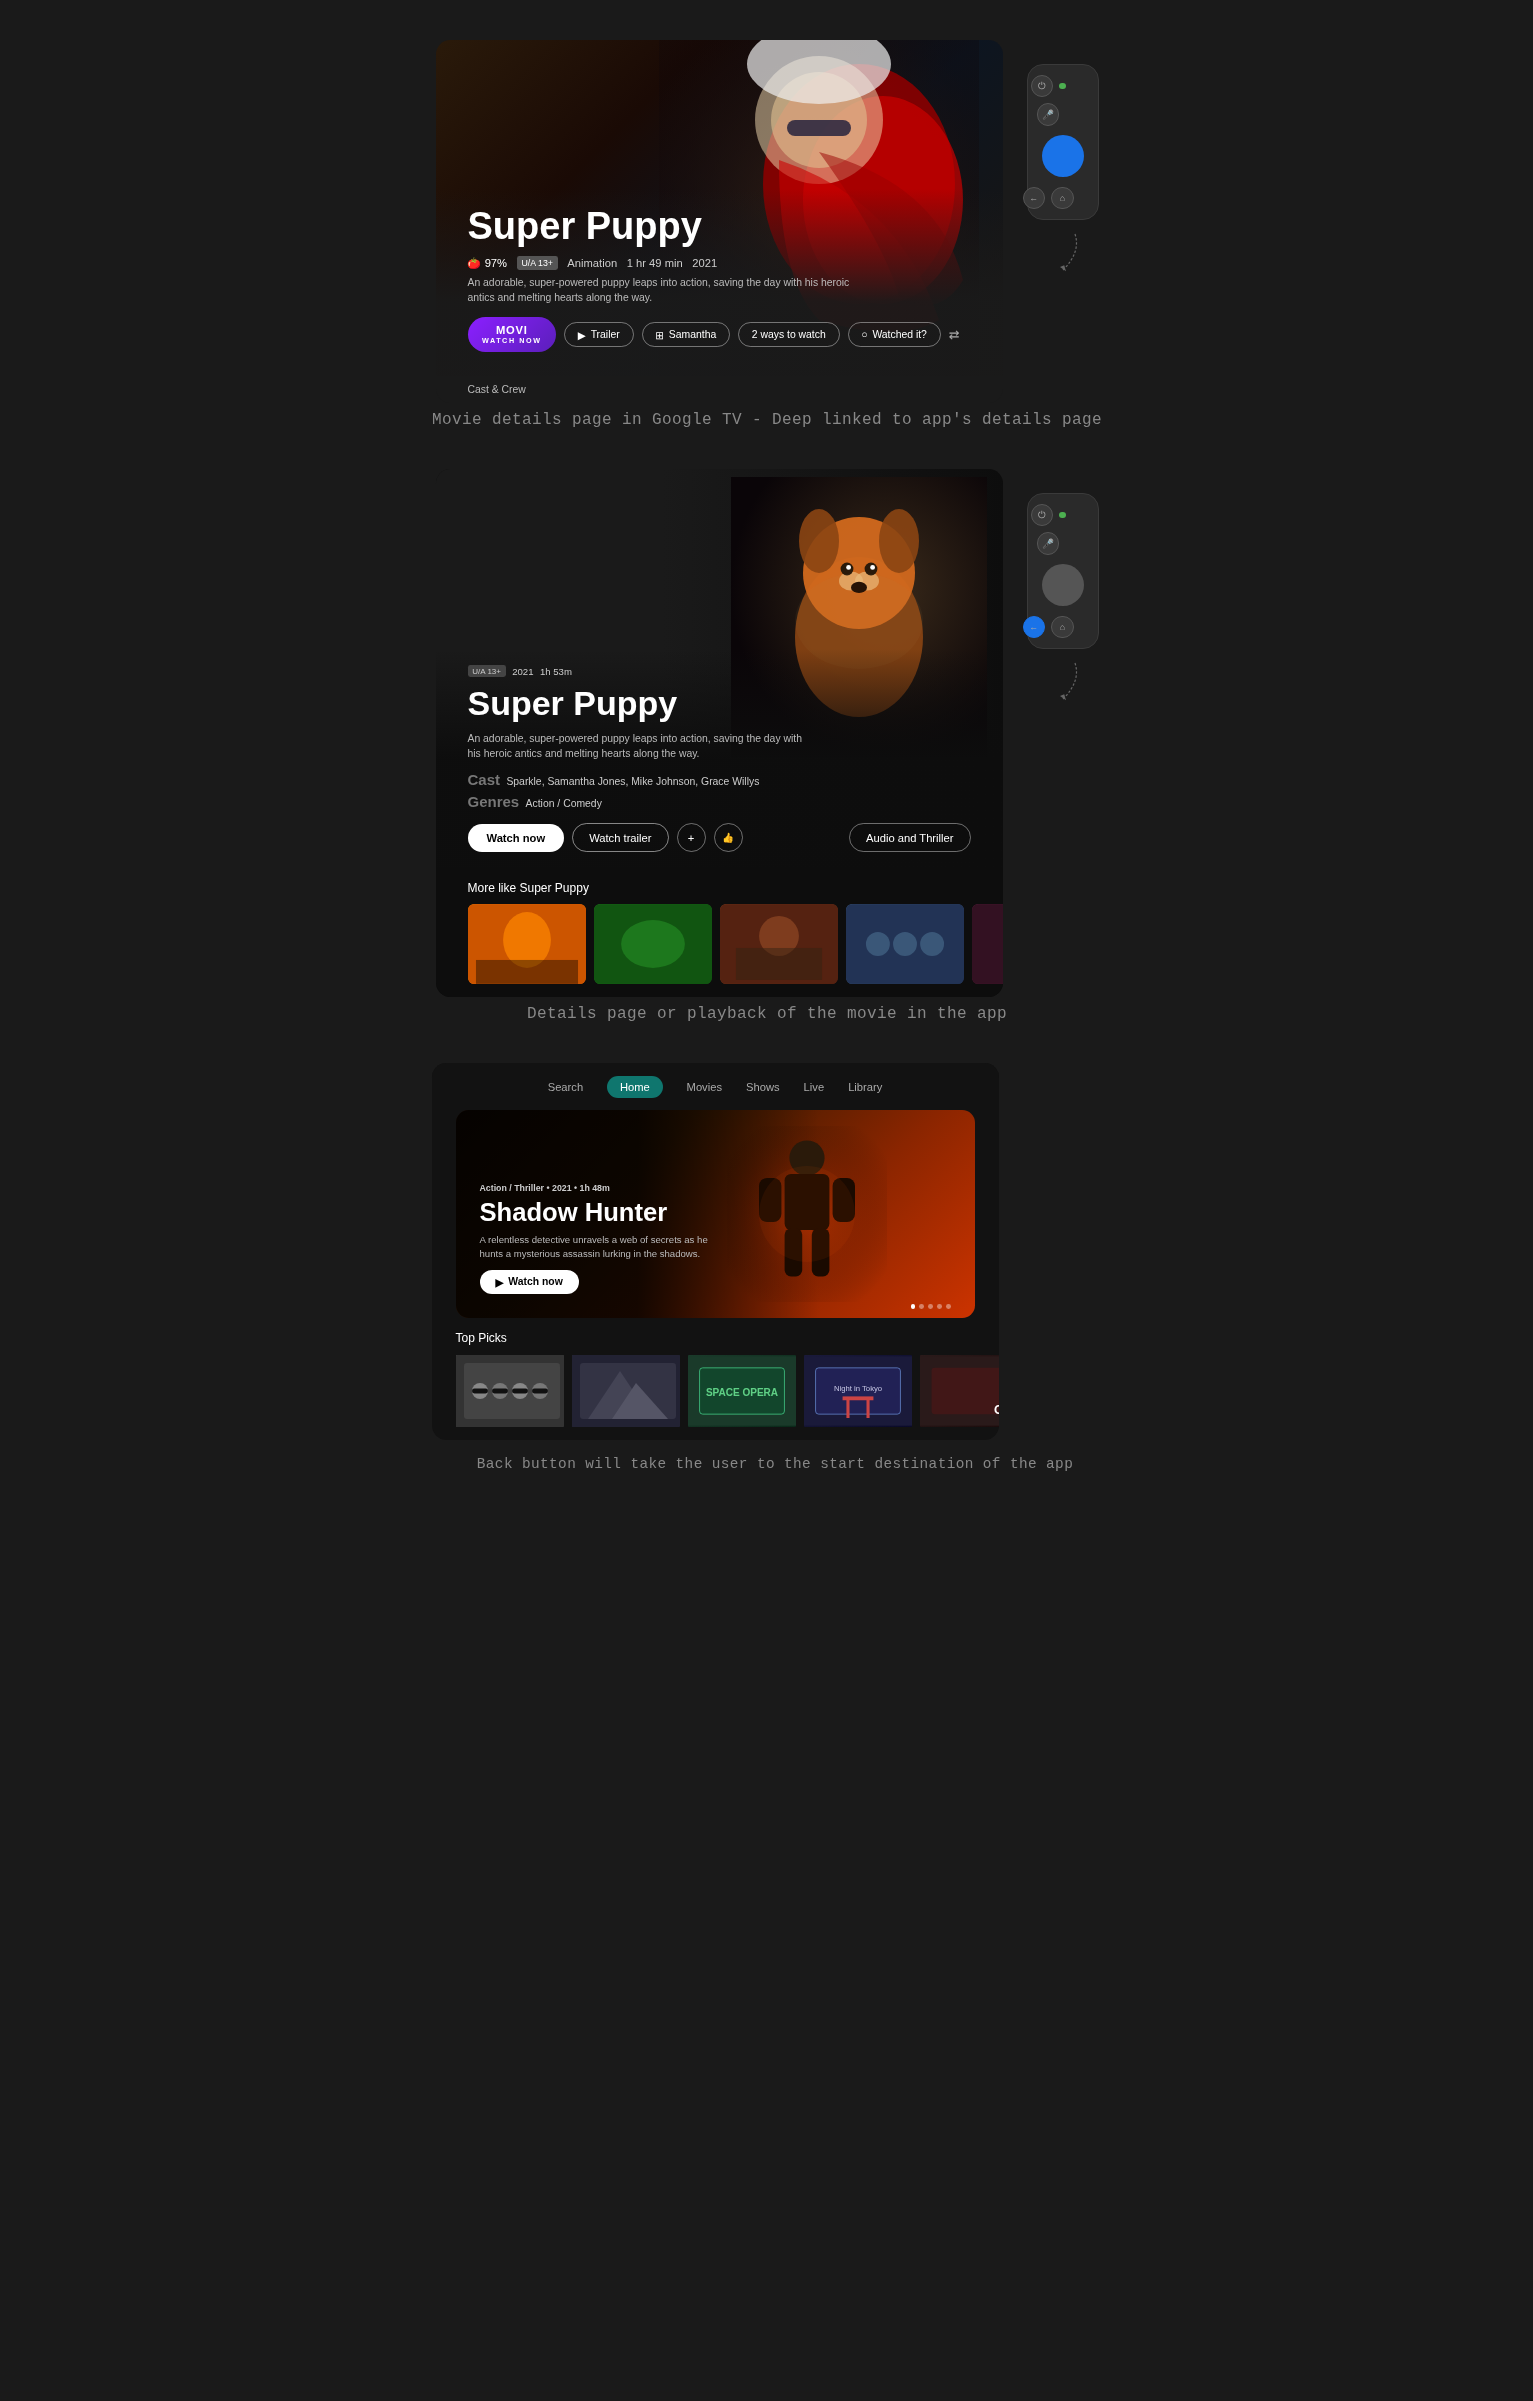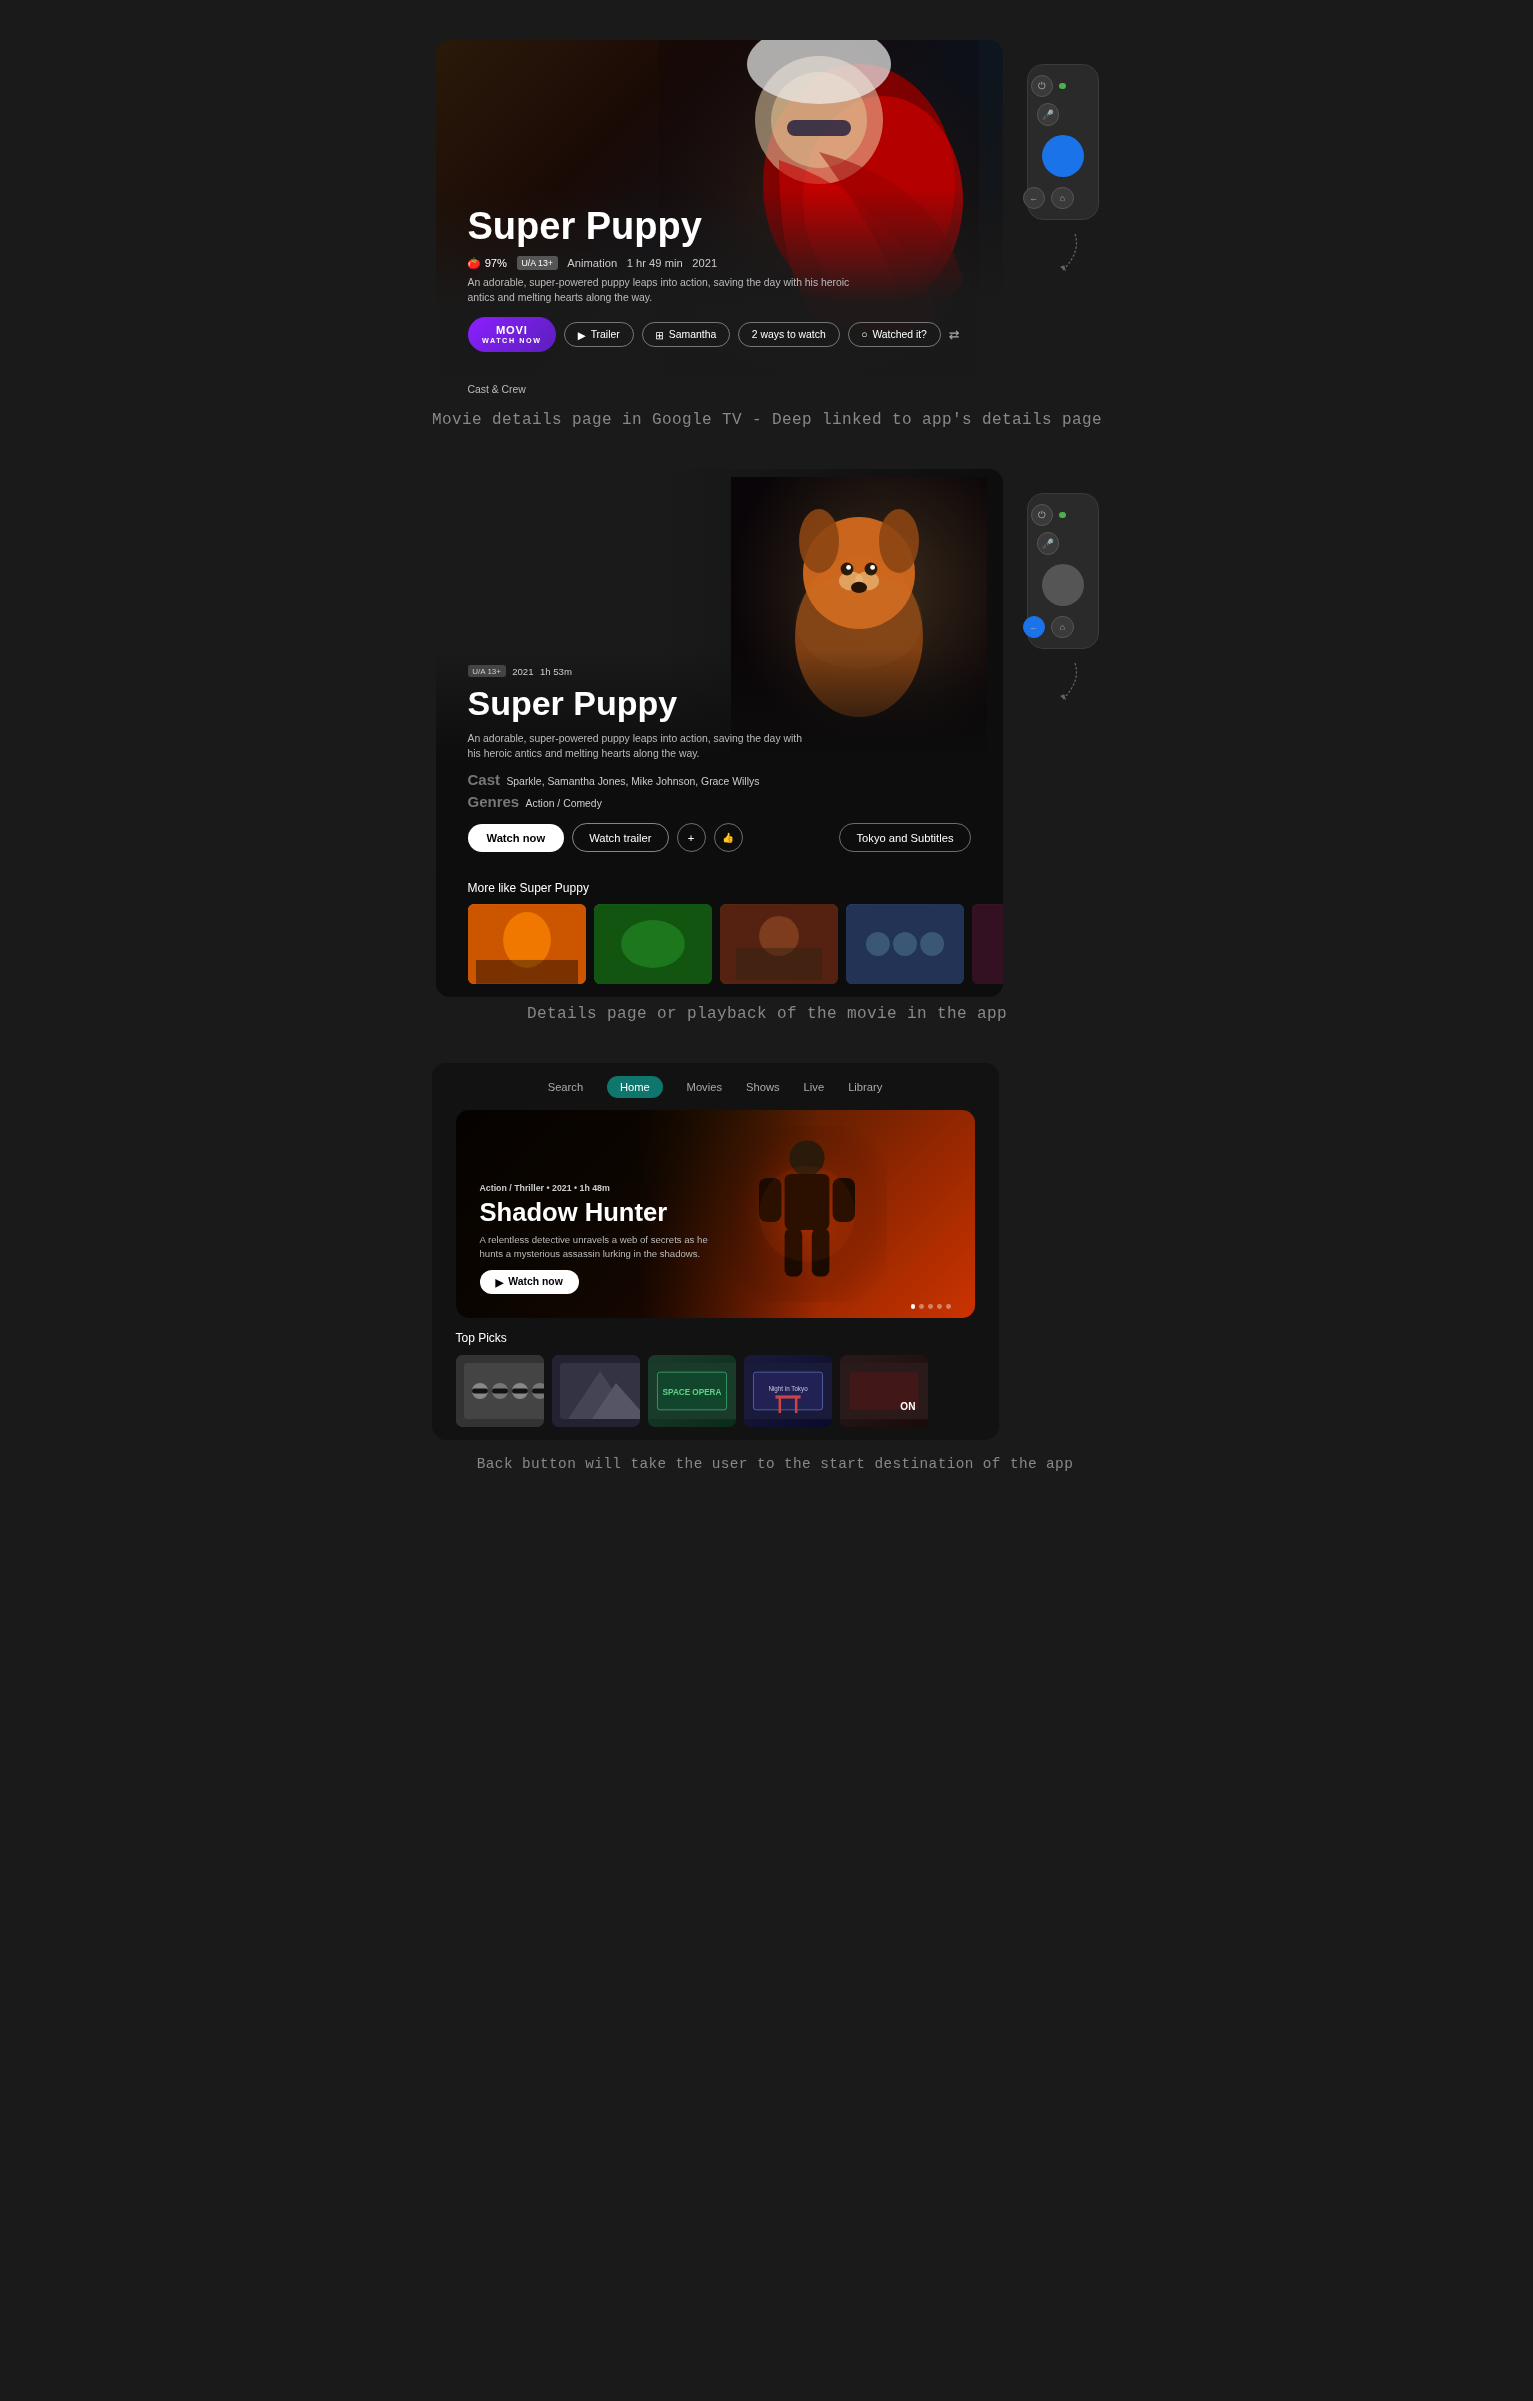--- a/index.html
+++ b/index.html
@@ -553,23 +553,23 @@
       font-size: 12px;
       margin-bottom: 9.6px;
     }
 
     .picks-row {
       display: flex;
       gap: 8px;
     }
 
     .pick-thumb {
-      width: 88px;
+      width: 108px;
       height: 72px;
-      border-radius: 7px;
+      border-radius: 1px;
       overflow: hidden;
       flex-shrink: 0;
     }
 
     .pick-1 { background: linear-gradient(135deg, #555, #222); }
     .pick-2 { background: linear-gradient(135deg, #334, #112); }
     .pick-3 {
       background: linear-gradient(135deg, #1a3a2a, #0a2a1a);
       display: flex;
       align-items: center;
@@ -838,21 +838,21 @@
           </div>
           <div class="cast-row">
             <span class="cast-label">Genres</span>
             <span class="cast-value">Action / Comedy</span>
           </div>
           <div class="action-row-2">
             <button class="watch-now-btn">Watch now</button>
             <button class="watch-trailer-btn">Watch trailer</button>
             <button class="icon-circle-btn">+</button>
             <button class="icon-circle-btn" style="font-size:9.6px;">👍</button>
-            <button class="audio-subtitles-btn">Tokyo and Subtitles</button>
+            <button class="audio-subtitles-btn">Audio and Thriller</button>
           </div>
         </div>
       </div>
 
       <div class="more-like-section">
         <div class="more-like-title">More like Super Puppy</div>
         <div class="thumbnails-row">
           <div class="thumb thumb-1">
             <svg viewBox="0 0 148 100" xmlns="http://www.w3.org/2000/svg" width="118" height="80">
               <rect width="148" height="100" fill="#cc5500"></rect>

